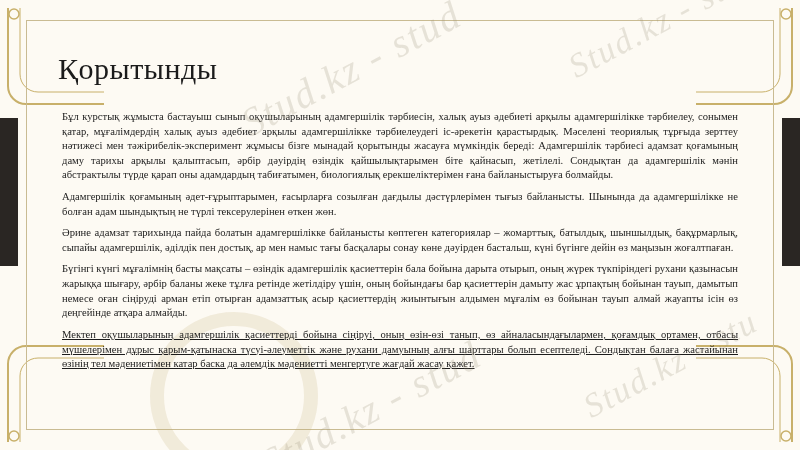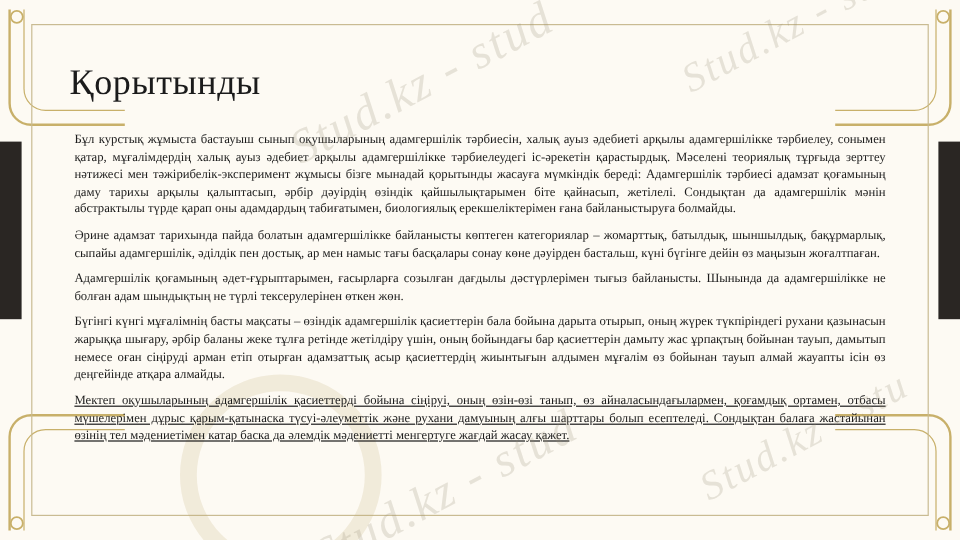--- a/index.html
+++ b/index.html
@@ -157,22 +157,22 @@
 
   <div class="accent-bar accent-left"></div>
   <div class="accent-bar accent-right"></div>
 
   <div class="wm-ring"></div>
 
   <div class="content">
     <h1 class="slide-title">Қорытынды</h1>
     <div class="body-text">
       <p>Бұл курстық жұмыста бастауыш сынып оқушыларының адамгершілік тәрбиесін, халық ауыз әдебиеті арқылы адамгершілікке тәрбиелеу, сонымен қатар, мұғалімдердің халық ауыз әдебиет арқылы адамгершілікке тәрбиелеудегі іс-әрекетін қарастырдық. Мәселені теориялық тұрғыда зерттеу нәтижесі мен тәжірибелік-эксперимент жұмысы бізге мынадай қорытынды жасауға мүмкіндік береді: Адамгершілік тәрбиесі адамзат қоғамының даму тарихы арқылы қалыптасып, әрбір дәуірдің өзіндік қайшылықтарымен бiте қайнасып, жетілелі. Сондықтан да адамгершілік мәнін абстрактылы түрде қарап оны адамдардың табиғатымен, биологиялық ерекшеліктерімен ғана байланыстыруға болмайды.</p>
+      <p>Адамгершілік қоғамының әдет-ғұрыптарымен, ғасырларға созылған дағдылы дәстүрлерімен тығыз байланысты. Шынында да адамгершілікке не болған адам шындықтың не түрлі тексерулерінен өткен жөн.</p>
       <p>Әрине адамзат тарихында пайда болатын адамгершілікке байланысты көптеген категориялар – жомарттық, батылдық, шыншылдық, бақұрмарлық, сыпайы адамгершілік, әділдік пен достық, ар мен намыс тағы басқалары сонау көне дәуірден бастальш, күні бүгінге дейін өз маңызын жоғалтпаған.</p>
-      <p>Адамгершілік қоғамының әдет-ғұрыптарымен, ғасырларға созылған дағдылы дәстүрлерімен тығыз байланысты. Шынында да адамгершілікке не болған адам шындықтың не түрлі тексерулерінен өткен жөн.</p>
       <p>Бүгінгі күнгі мұғалімнің басты мақсаты – өзіндік адамгершілік қасиеттерін бала бойына дарыта отырып, оның жүрек түкпіріндегі рухани қазынасын жарыққа шығару, әрбір баланы жеке тұлға ретінде жетілдіру үшін, оның бойындағы бар қасиеттерін дамыту жас ұрпақтың бойынан тауып, дамытып немесе оған сіңіруді арман етіп отырған адамзаттық асыр қасиеттердің жиынтығын алдымен мұғалім өз бойынан тауып алмай жауапты ісін өз деңгейінде атқара алмайды.</p>
       <p>Мектеп оқушыларының адамгершілік қасиеттерді бойына сіңіруі, оның өзін-өзі танып, өз айналасындағылармен, қоғамдық ортамен, отбасы мүшелерімен дұрыс қарым-қатынаска түсуі-әлеуметтік және рухани дамуының алғы шарттары болып есептеледі. Сондықтан балаға жастайынан өзінің тел мәдениетімен катар баска да әлемдік мәдениетті менгертуге жағдай жасау қажет.</p>
     </div>
   </div>
 
   <div class="watermark wm-1">Stud.kz - stud</div>
   <div class="watermark wm-2">Stud.kz - stu</div>
   <div class="watermark wm-3">Stud.kz - stud</div>
   <div class="watermark wm-4">Stud.kz - stu</div>
 

